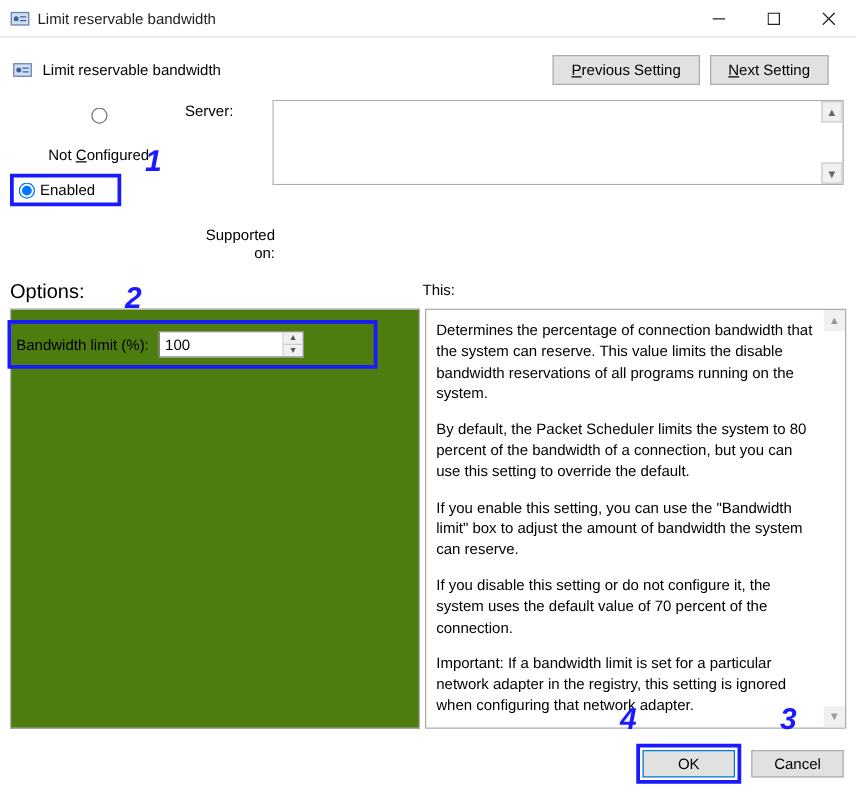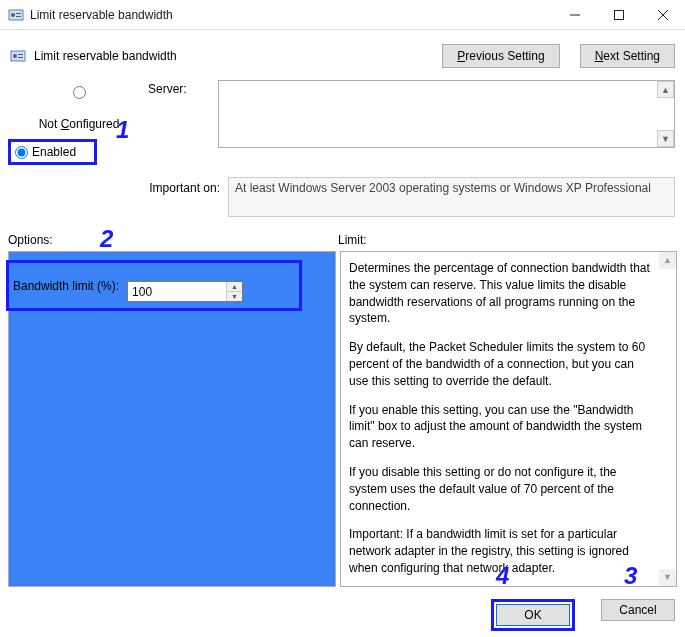--- a/index.html
+++ b/index.html
@@ -6,21 +6,21 @@
     body { background: #fff; width: 685px; height: 637px; overflow: hidden; }
     
     .titlebar { height: 30px; display: flex; align-items: center; border-bottom: 1px solid #e0e0e0; }
     .titlebar-icon { width: 16px; height: 16px; margin-left: 8px; }
     .titlebar-text { flex: 1; padding-left: 6px; font-size: 12px; color: #222; }
     .winbtn { width: 44px; height: 28px; display: flex; align-items: center; justify-content: center; cursor: pointer; }
     
     .header { display: flex; align-items: center; padding: 14px 10px 6px 10px; }
     .header-icon { width: 16px; height: 16px; margin-right: 8px; }
     .header-title { flex: 1; font-size: 12px; }
-    .nav-buttons { display: flex; gap: 20px; }
+    .nav-buttons { display: flex; gap: 8px; margin-right: 12px; }
     .nav-btn { border: 1px solid #adadad; background: #e1e1e1; padding: 4px 14px; font-size: 12px; cursor: pointer; }
     
     .policy-row { display: flex; padding: 6px 10px 6px 8px; }
     .radio-col { width: 140px; padding-left: 2px; }
     .radio-opt { display: flex; align-items: center; padding: 6px 2px 6px 2px; gap: 18px; flex-direction: column; }
     .radio-opt input { accent-color: #0078d7; }
     .radio-opt label { font-size: 12px; }
     .radio-opt .u { text-decoration: underline; }
     
     .highlight-1 { border: 3px solid #1a1aff; display: inline-flex; align-items: center; padding: 3px 18px 3px 4px; margin: 2px -2px; }
@@ -30,44 +30,44 @@
     .comment-box textarea { width: 100%; height: 100%; border: none; resize: none; outline: none; font-family: inherit; font-size: 12px; padding: 2px; }
     .scroll-up, .scroll-down { position: absolute; right: 0; width: 17px; height: 17px; background: #f0f0f0; border: 1px solid #ccc; font-size: 9px; display: flex; align-items: center; justify-content: center; color: #666; }
     .scroll-up { top: 0; }
     .scroll-down { bottom: 0; }
     
     .supported-row { display: flex; padding: 4px 10px 6px 148px; }
     .supported-label { width: 80px; text-align: right; padding-right: 8px; font-size: 12px; padding-top: 4px;}
     .supported-box { flex: 1; height: 40px; border: 1px solid #ccc; background: #f7f7f7; position: relative; padding: 3px 20px 3px 6px; font-size: 12px; color: #444; }
     
     .mid-labels { display: flex; padding: 10px 10px 4px 8px; }
-    .options-label { width: 330px; font-size: 12px; }
+    .options-label { width: 330px; font-size: 16px; }
     .help-label { flex: 1; font-size: 12px; }
     
     .panels { display: flex; padding: 0 8px; gap: 4px; height: 336px; }
-    .options-panel { width: 328px; border: 1px solid #adadad; background: #3b82f6; position: relative; }
+    .options-panel { width: 328px; border: 1px solid #adadad; background: #4d7c0f; position: relative; }
     .help-panel { flex: 1; border: 1px solid #adadad; background: #fff; padding: 8px 24px 8px 8px; font-size: 12px; line-height: 1.4; overflow: hidden; position: relative; }
     
     .bandwidth-row { border: 3px solid #1a1aff; margin: 8px 4px 0 -3px; padding: 6px 6px 6px 4px; display: flex; align-items: center; gap: 8px; width: 296px; }
     .bandwidth-label { font-size: 12px; }
-    .spinner { display: flex; border: 1px solid #7a7a7a; background: #fff; width: 116px; height: 21px; margin-top: 12px; }
+    .spinner { display: flex; border: 1px solid #7a7a7a; background: #fff; width: 116px; height: 21px; }
     .spinner input { flex: 1; border: none; outline: none; padding: 0 4px; font-size: 12px; width: 80px; }
     .spinner-btns { display: flex; flex-direction: column; width: 16px; border-left: 1px solid #ccc; }
     .spinner-btn { height: 50%; background: #f0f0f0; border: none; font-size: 7px; color: #555; cursor: pointer; display: flex; align-items: center; justify-content: center; }
     .spinner-btn:first-child { border-bottom: 1px solid #ccc; }
     
     .help-panel p { margin-bottom: 12px; }
     
     .ann { position: absolute; font-family: Arial, sans-serif; font-size: 24px; font-weight: bold; font-style: italic; color: #1a1aff; pointer-events: none; z-index: 100; }
     .ann1 { left: 116px; top: 116px; }
     .ann2 { left: 100px; top: 225px; }
     .ann3 { left: 624px; top: 562px; }
     .ann4 { left: 496px; top: 562px; }
     
-    .footer { display: flex; justify-content: flex-end; align-items: flex-start; padding: 12px 10px 0 10px; gap: 26px; }
+    .footer { display: flex; justify-content: flex-end; align-items: center; padding: 12px 10px 0 10px; gap: 8px; }
     .dlg-btn { border: 1px solid #adadad; background: #e1e1e1; width: 74px; height: 22px; font-size: 12px; cursor: pointer; }
     .btn-highlight { border: 3px solid #1a1aff; padding: 2px; display: inline-flex; }
     .btn-highlight .dlg-btn { margin: 0; }
     
     .help-scroll-up, .help-scroll-down { position: absolute; right: 0; width: 17px; height: 17px; background: #f0f0f0; font-size: 9px; display: flex; align-items: center; justify-content: center; color: #999; }
     .help-scroll-up { top: 0; }
     .help-scroll-down { bottom: 0; }
   </style>
 </head>
 <body>
@@ -129,45 +129,44 @@
   </div>
   <div class="comment-label">Server:</div>
   <div class="comment-box">
     <textarea style=""></textarea>
     <div class="scroll-up">▲</div>
     <div class="scroll-down">▼</div>
   </div>
 </div>
 
 <div class="supported-row">
-  <div class="supported-label">Important on:</div>
-  <div class="supported-box">At least Windows Server 2003 operating systems or Windows XP Professional</div>
+  <div class="supported-label">Supported on:</div>
 </div>
 
 <div class="mid-labels">
   <div class="options-label">Options:</div>
-  <div class="help-label">Limit:</div>
+  <div class="help-label">This:</div>
 </div>
 
 <div class="panels">
   <div class="options-panel">
     <div class="bandwidth-row">
       <span class="bandwidth-label">Bandwidth limit (%):</span>
       <div class="spinner">
         <input type="text" value="100" style="">
         <div class="spinner-btns">
           <button class="spinner-btn">▲</button>
           <button class="spinner-btn">▼</button>
         </div>
       </div>
     </div>
   </div>
   <div class="help-panel">
     <p>Determines the percentage of connection bandwidth that the system can reserve. This value limits the disable bandwidth reservations of all programs running on the system.</p>
-    <p>By default, the Packet Scheduler limits the system to 60 percent of the bandwidth of a connection, but you can use this setting to override the default.</p>
+    <p>By default, the Packet Scheduler limits the system to 80 percent of the bandwidth of a connection, but you can use this setting to override the default.</p>
     <p>If you enable this setting, you can use the "Bandwidth limit" box to adjust the amount of bandwidth the system can reserve.</p>
     <p>If you disable this setting or do not configure it, the system uses the default value of 70 percent of the connection.</p>
     <p>Important: If a bandwidth limit is set for a particular network adapter in the registry, this setting is ignored when configuring that network adapter.</p>
     <div class="help-scroll-up">▲</div>
     <div class="help-scroll-down">▼</div>
   </div>
 </div>
 
 <div class="footer">
   <span class="btn-highlight">

